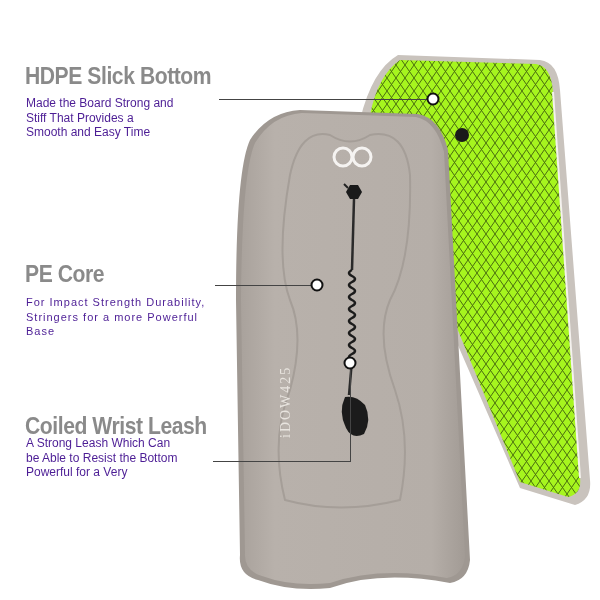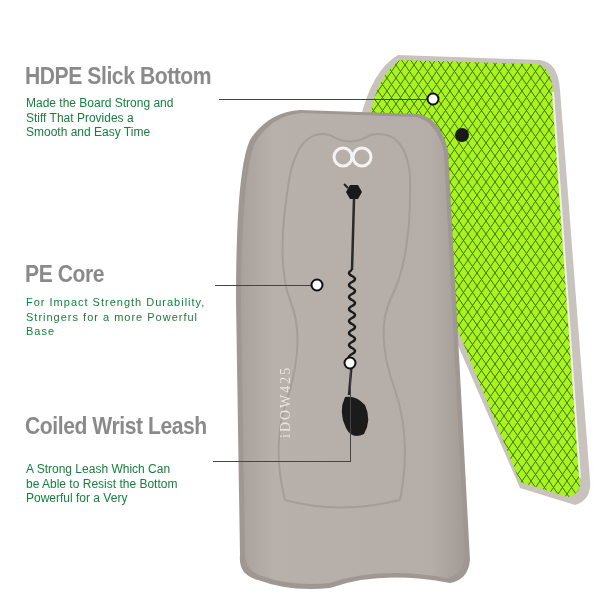--- a/index.html
+++ b/index.html
@@ -2,21 +2,21 @@
 <html><head>
 <meta charset="utf-8">
 <style>
   html, body { margin:0; padding:0; background:#ffffff; }
   body { width:600px; height:600px; position:relative; overflow:hidden; font-family:"Liberation Sans", sans-serif; }
   .heading {
     position:absolute; left:25px; color:#8a8a8a; font-family:"Liberation Sans", sans-serif;
     font-weight:bold; font-size:24px; letter-spacing:-0.5px; transform:scaleX(0.88); transform-origin:left center;
     white-space:nowrap;
   }
-  .desc { position:absolute; left:26px; color:#15803d; font-size:12px; line-height:14.5px; }
+  .desc { position:absolute; left:26px; color:#4c1d95; font-size:12px; line-height:14.5px; }
   .desc.wide { letter-spacing:1px; font-size:11px; line-height:14.5px; }
   .callout-line { position:absolute; height:1px; background:#444; }
   .callout-vline { position:absolute; width:1px; background:#444; }
   .dot {
     position:absolute; width:9px; height:9px; border-radius:50%; background:#fff;
     border:2px solid #111; box-sizing:content-box; transform:translate(-50%,-50%);
   }
   svg { position:absolute; left:0; top:0; }
 </style>
 </head>
@@ -80,20 +80,20 @@
 <div class="heading" style="top:260px;">PE Core</div>
 <div class="desc wide" style="top:295px;">
   <div>For Impact Strength Durability,</div>
   <div>Stringers for a more Powerful</div>
   <div>Base</div>
 </div>
 <div class="callout-line" style="left:215px; top:285px; width:97px;"></div>
 <div class="dot" style="left:317px; top:285px;"></div>
 
 <div class="heading" style="top:412px;">Coiled Wrist Leash</div>
-<div class="desc" style="top:462px;">
+<div class="desc" style="top:436px;">
   <div>A Strong Leash Which Can</div>
   <div>be Able to Resist the Bottom</div>
   <div>Powerful for a Very</div>
 </div>
 <div class="callout-line" style="left:213px; top:461px; width:138px;"></div>
 <div class="callout-vline" style="left:350px; top:366px; height:96px;"></div>
 <div class="dot" style="left:350px; top:363px;"></div>
 
 </body></html>

